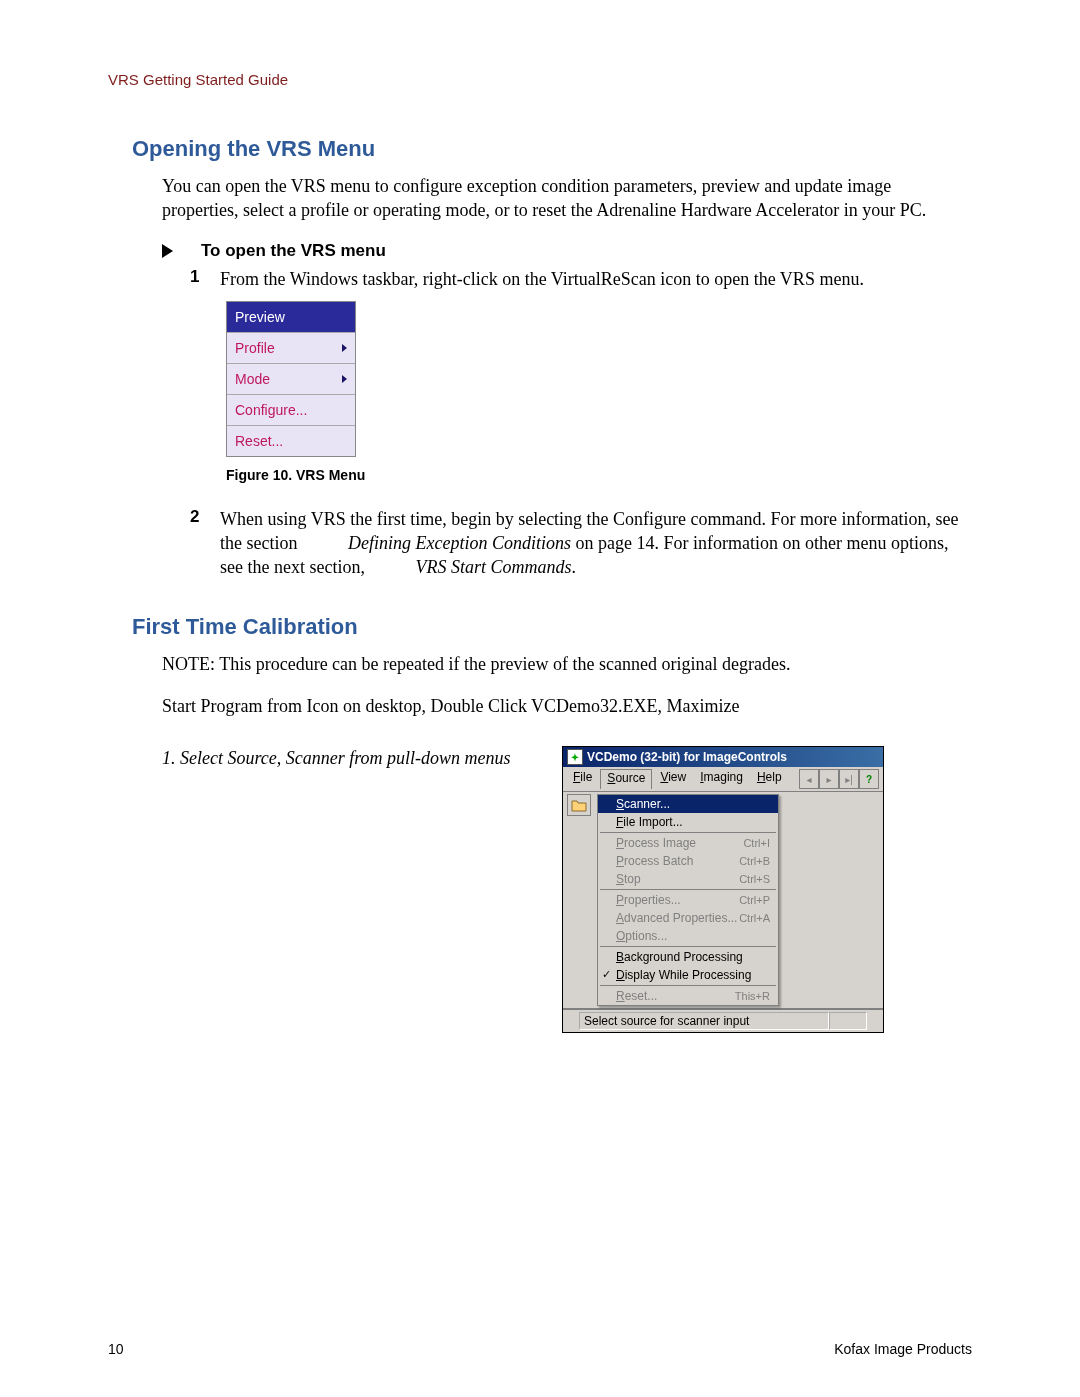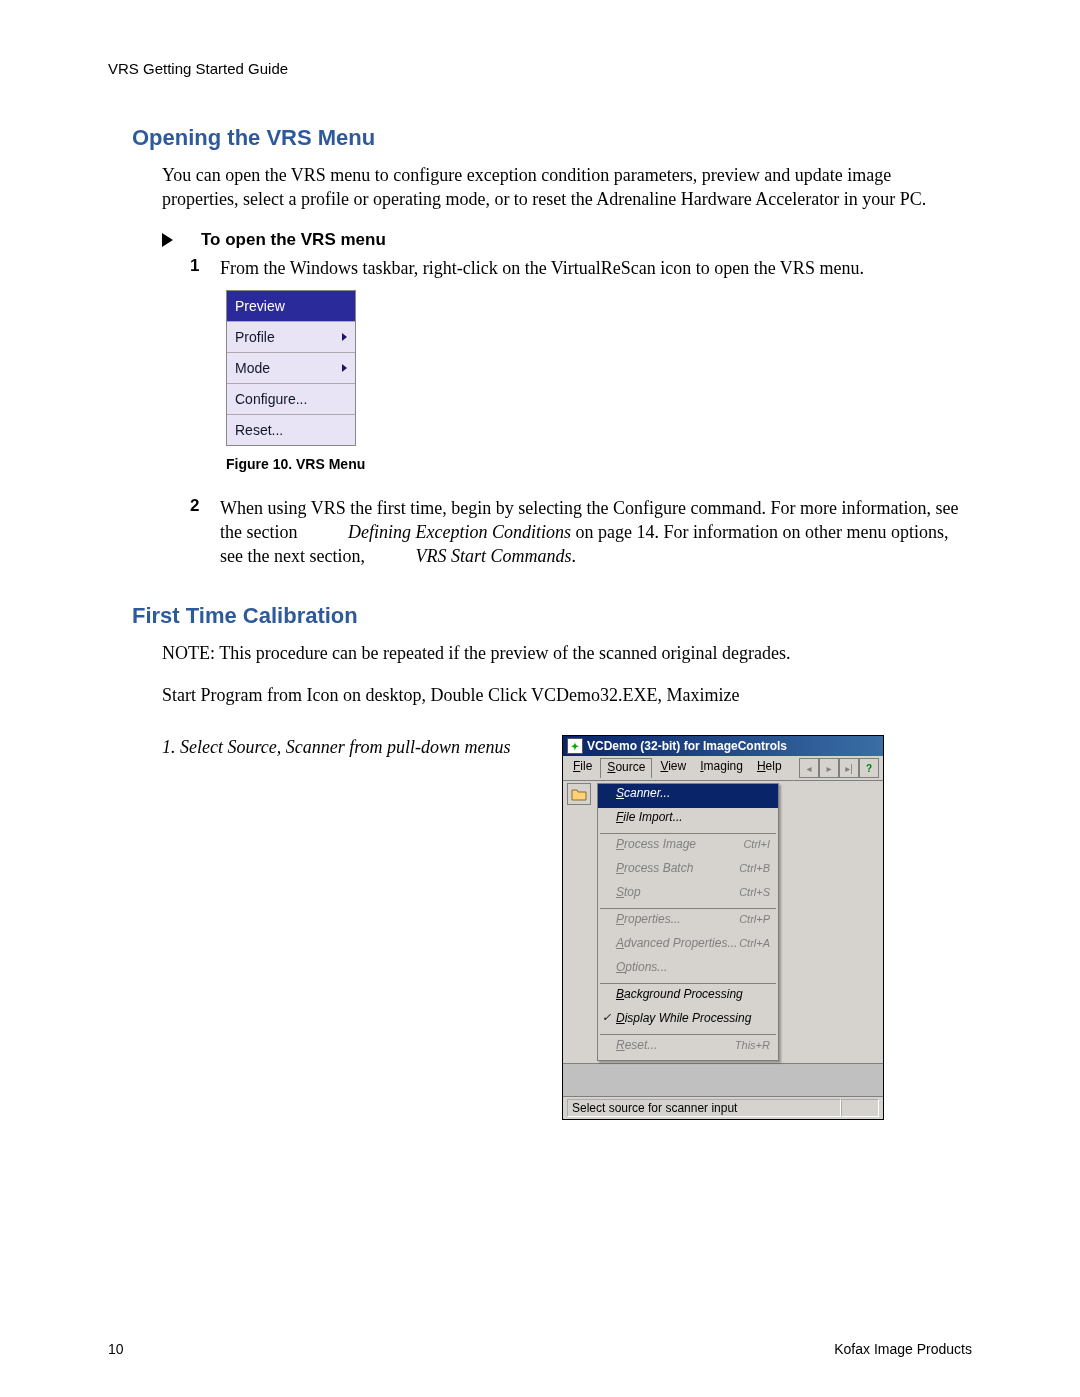--- a/index.html
+++ b/index.html
@@ -12,22 +12,23 @@
   }
   .page {
     padding: 60px 108px 50px 108px;
     box-sizing: border-box;
     min-height: 1397px;
     position: relative;
   }
   .header-line {
     font-family: Arial, Helvetica, sans-serif;
     font-size: 15px;
-    color: #000000;
+    color: #7f1d1d;
     margin-bottom: 48px;
+    margin-top: 11px;
   }
   h2.section {
     font-family: Arial, Helvetica, sans-serif;
     font-weight: bold;
     color: #2f5a9a;
     font-size: 22px;
     margin: 0 0 12px 24px;
   }
   p.body {
     font-size: 18px;
@@ -88,21 +89,21 @@
     font-family: Tahoma, Arial, sans-serif;
     font-size: 14px;
   }
   .vrs-menu .mi {
     display:flex;
     align-items:center;
     justify-content:space-between;
     border-bottom:1px solid #aaa;
     padding: 4px 8px;
     height: 22px;
-    color:#0f172a;
+    color:#be185d;
   }
   .vrs-menu .mi:last-child { border-bottom:none; }
   .vrs-menu .mi.selected {
     background:#2a2a9b;
     color:#fff;
   }
   .vrs-menu .sub-arrow {
     width:0;height:0;
     border-top:4px solid transparent;
     border-bottom:4px solid transparent;
@@ -181,39 +182,37 @@
   .vcdemo .dropdown {
     position:relative;
     margin-left:2px;
     width:180px;
     background:#d6d3ce;
     border:1px solid #808080;
     box-shadow:2px 2px 2px rgba(0,0,0,.3);
   }
   .vcdemo .dd-item {
     display:flex;justify-content:space-between;align-items:center;
-    padding:2px 8px 8px 18px;
+    padding:2px 8px 2px 18px;
     color:#808080;
     position:relative;
-    font-style:italic;
   }
   .vcdemo .dd-item.en { color:#000; }
   .vcdemo .dd-item.sel { background:#0a246a;color:#fff; }
   .vcdemo .dd-sep { border-top:1px solid #808080;margin:1px 2px; }
   .vcdemo .dd-item .check {
     position:absolute;left:4px;top:2px;font-size:11px;color:#000;
   }
   .vcdemo .dd-item .sc { font-size:11px; }
   .vcdemo .status {
     border-top:1px solid #808080;
     background:#d6d3ce;
-    padding:2px 4px;
+    padding:2px 16px;
     display:flex;
     font-size:12px;
-    margin-top:32px;
   }
   .vcdemo .status .cell {
     border:1px inset #fff;
     padding:1px 4px;
     flex:1;
   }
   .vcdemo .status .cell.small { flex:0 0 28px; }
   .underline-first::first-letter { text-decoration: underline; }
   .footer {
     position:absolute;

